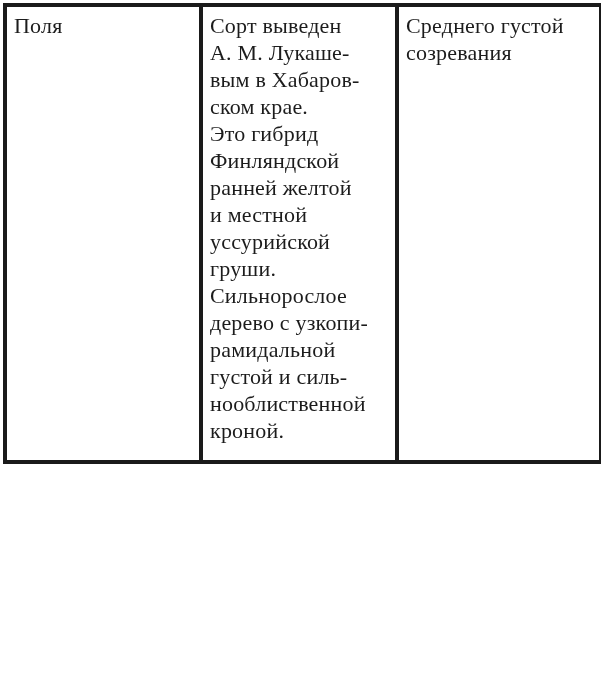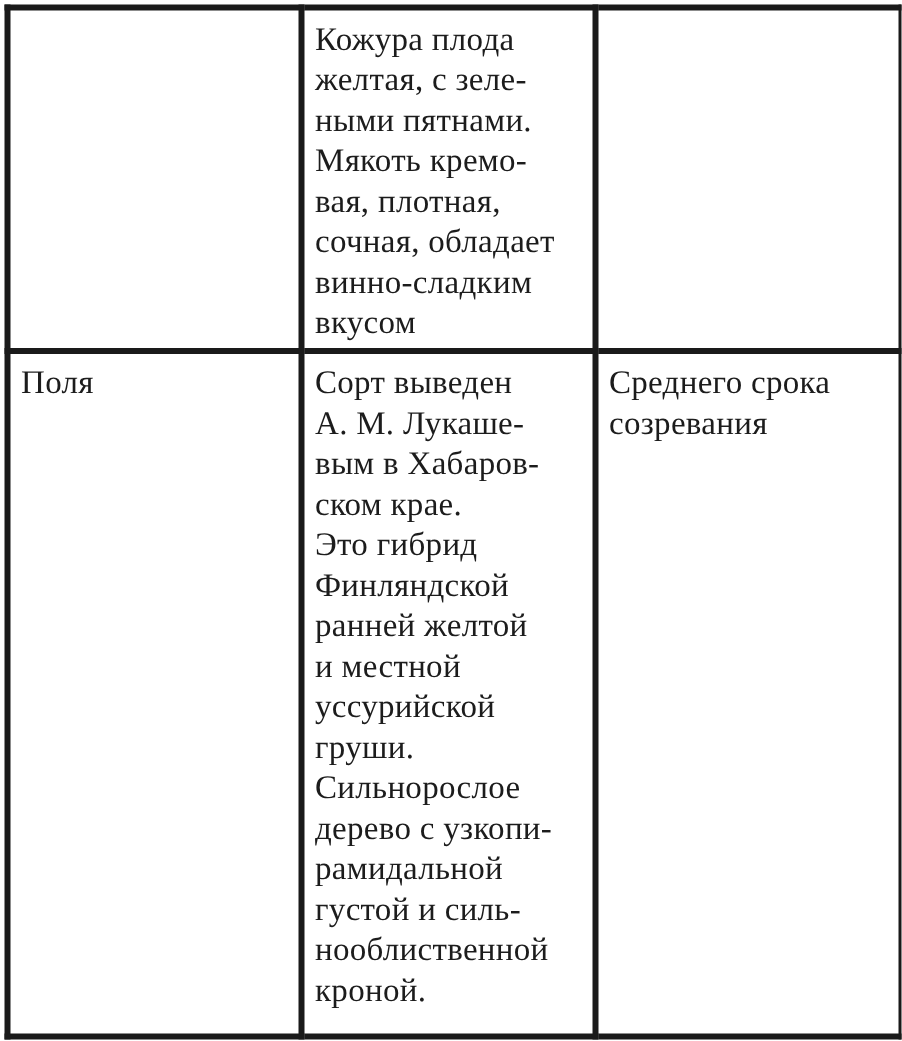--- a/index.html
+++ b/index.html
@@ -48,48 +48,36 @@
 <body>
 
 <div class="page">
   <table class="book-table">
     <colgroup>
       <col class="c1">
       <col class="c2">
       <col class="c3">
     </colgroup>
     <tbody>
-      <tr class="row-top">
-        <td></td>
-        <td>Кожура плода
-желтая, с зеле-
-ными пятнами.
-Мякоть кремо-
-вая, плотная,
-сочная, обладает
-винно-сладким
-вкусом</td>
-        <td></td>
-      </tr>
       <tr class="row-bottom">
         <td>Поля</td>
         <td>Сорт выведен
 А. М. Лукаше-
 вым в Хабаров-
 ском крае.
 Это гибрид
 Финляндской
 ранней желтой
 и местной
 уссурийской
 груши.
 Сильнорослое
 дерево с узкопи-
 рамидальной
 густой и силь-
 нооблиственной
 кроной.</td>
-        <td>Среднего срока
+        <td>Среднего густой
 созревания</td>
       </tr>
     </tbody>
   </table>
 </div>
 
 </body></html>

